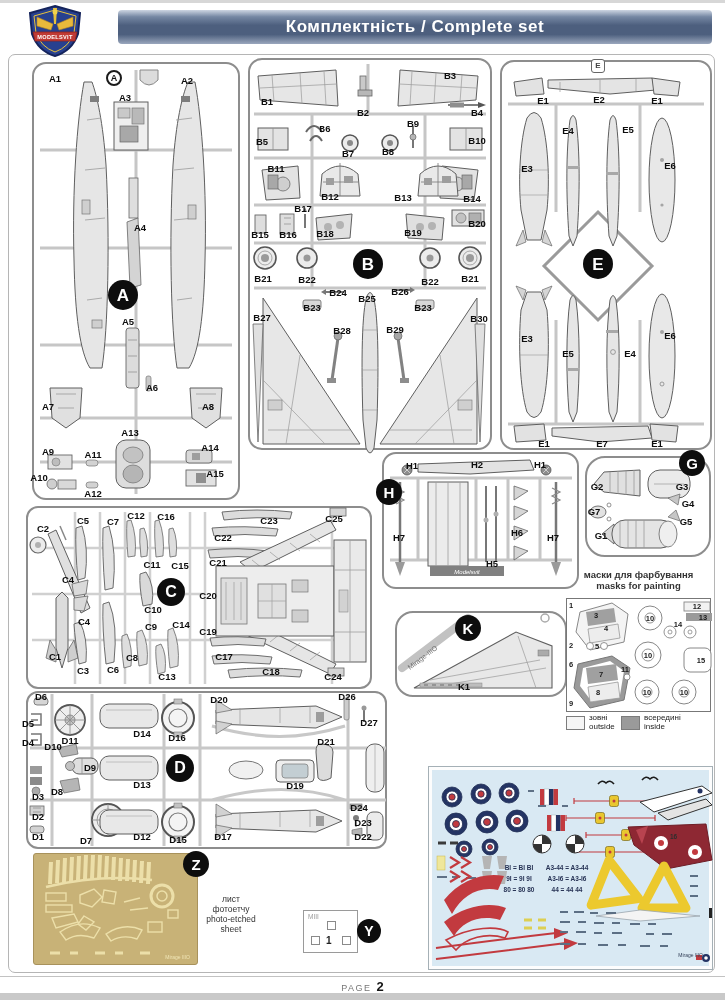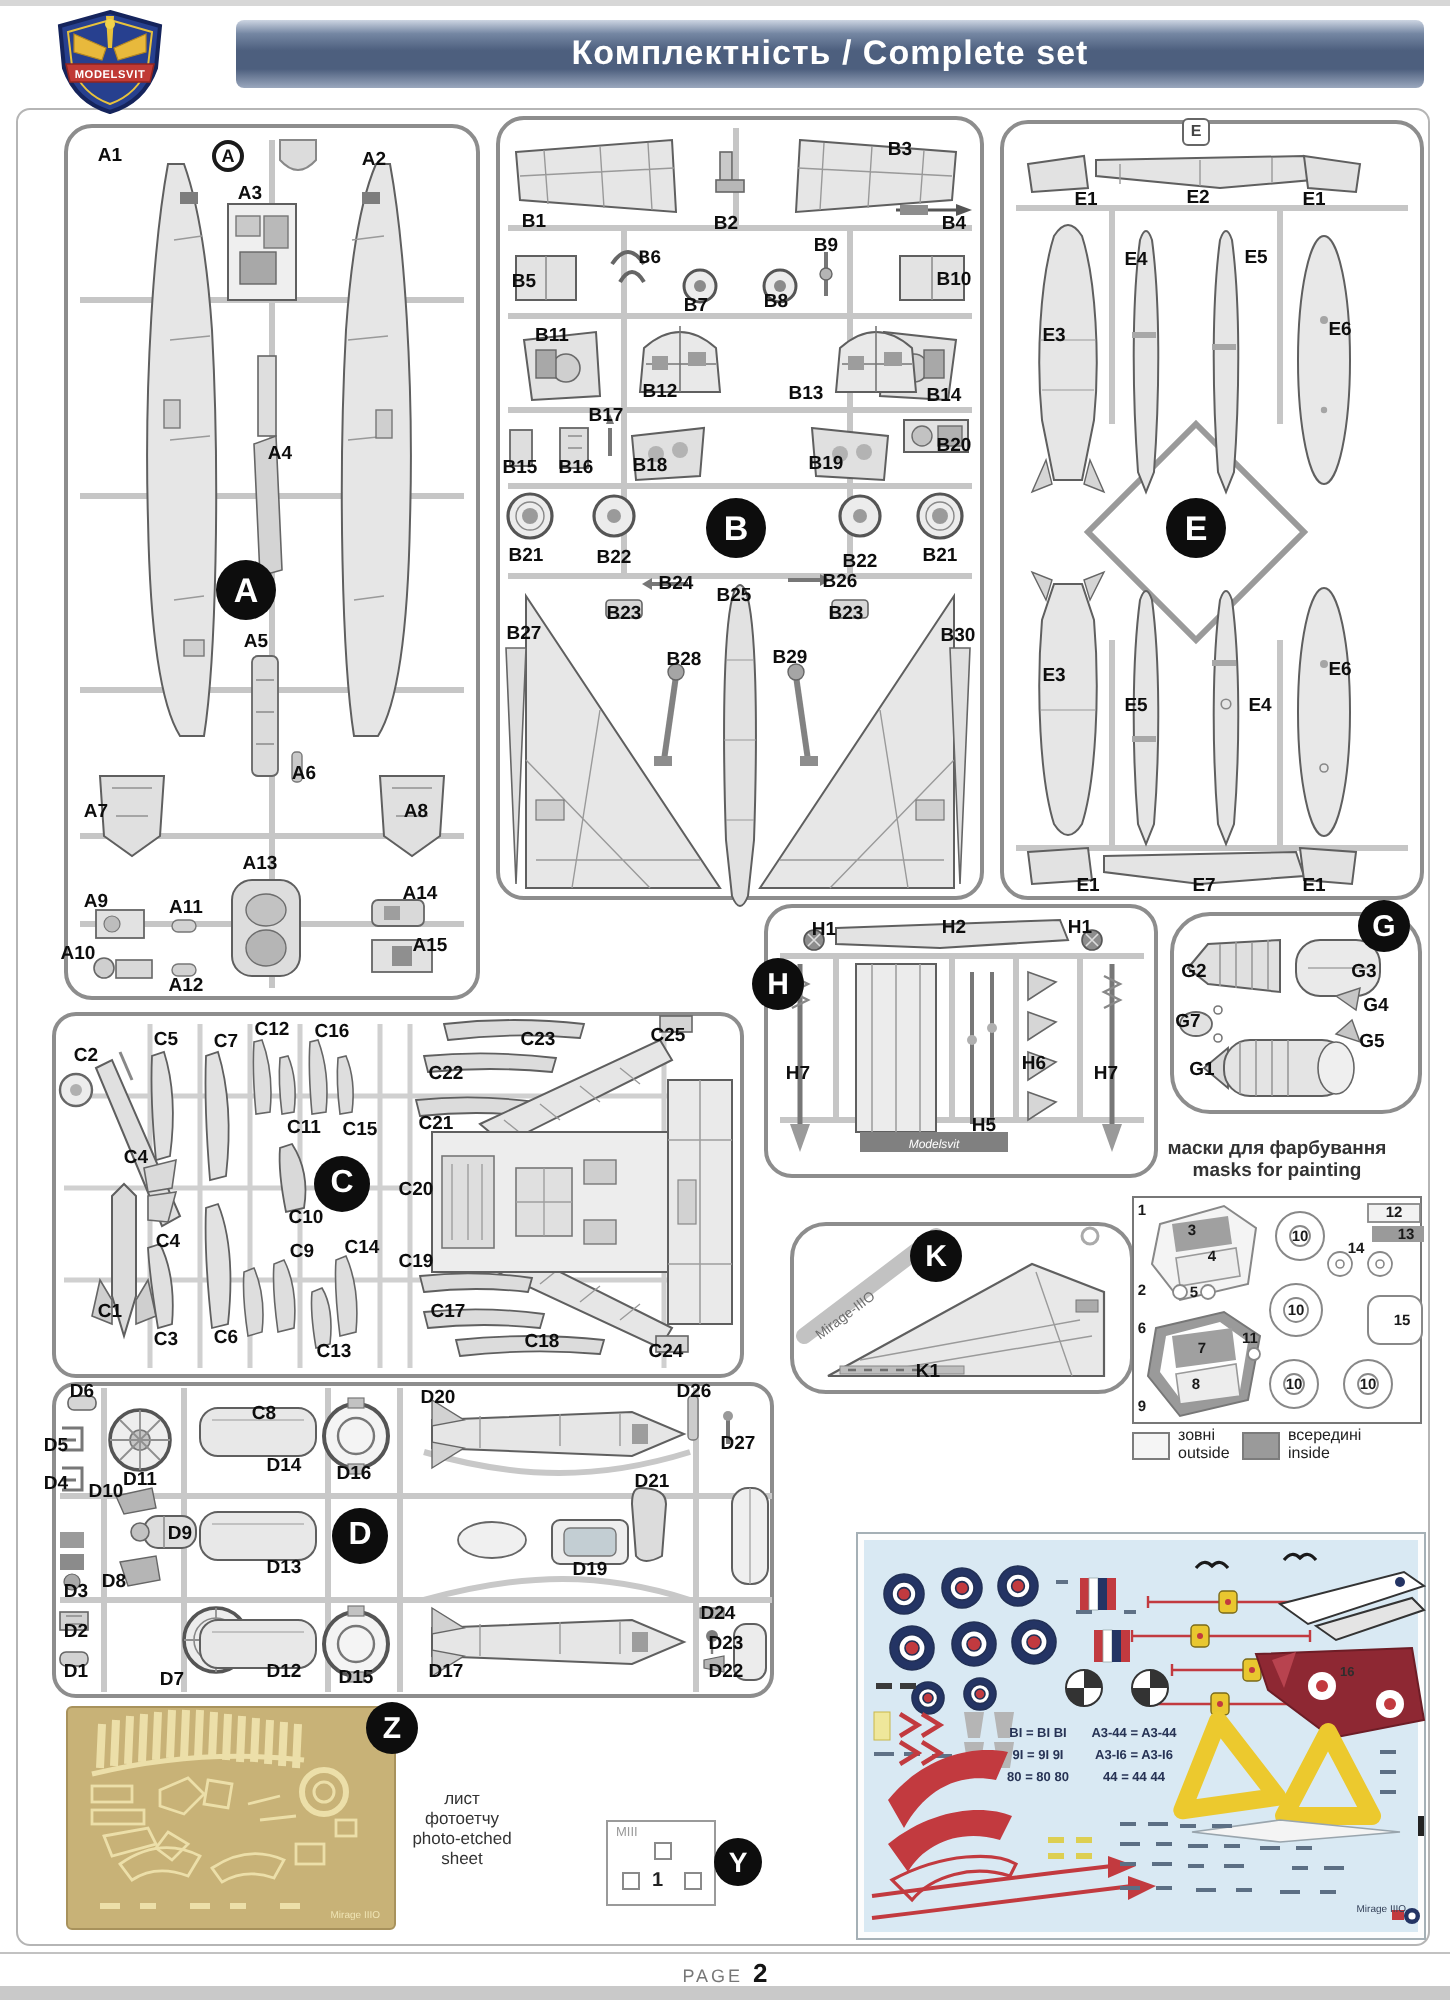--- a/index.html
+++ b/index.html
@@ -586,21 +586,21 @@
     <span class="part-label" style="left: 152px; top: 387px;">A6</span>
     <span class="part-label" style="left: 48px; top: 406px;">A7</span>
     <span class="part-label" style="left: 208px; top: 406px;">A8</span>
     <span class="part-label" style="left: 48px; top: 451px;">A9</span>
     <span class="part-label" style="left: 39px; top: 477px;">A10</span>
     <span class="part-label" style="left: 93px; top: 454px;">A11</span>
     <span class="part-label" style="left: 93px; top: 493px;">A12</span>
     <span class="part-label" style="left: 130px; top: 432px;">A13</span>
     <span class="part-label" style="left: 210px; top: 447px;">A14</span>
     <span class="part-label" style="left: 215px; top: 473px;">A15</span>
-    <span class="part-label" style="left: 267px; top: 111px; text-align: center;">B1</span>
+    <span class="part-label" style="left: 267px; top: 101px; text-align: center;">B1</span>
     <span class="part-label" style="left: 363px; top: 112px;">B2</span>
     <span class="part-label" style="left: 450px; top: 75px;">B3</span>
     <span class="part-label" style="left: 477px; top: 112px;">B4</span>
     <span class="part-label" style="left: 262px; top: 141px;">B5</span>
     <span class="part-label" style="left: 325px; top: 129px; font-family: Liberation Mono, monospace;">B6</span>
     <span class="part-label" style="left: 348px; top: 153px;">B7</span>
     <span class="part-label" style="left: 388px; top: 151px;">B8</span>
     <span class="part-label" style="left: 413px; top: 123px;">B9</span>
     <span class="part-label" style="left: 477px; top: 140px;">B10</span>
     <span class="part-label" style="left: 276px; top: 168px;">B11</span>
@@ -612,21 +612,21 @@
     <span class="part-label" style="left: 303px; top: 208px;">B17</span>
     <span class="part-label" style="left: 325px; top: 233px;">B18</span>
     <span class="part-label" style="left: 413px; top: 232px;">B19</span>
     <span class="part-label" style="left: 477px; top: 223px;">B20</span>
     <span class="part-label" style="left: 263px; top: 278px;">B21</span>
     <span class="part-label" style="left: 307px; top: 279px;">B22</span>
     <span class="part-label" style="left: 430px; top: 281px;">B22</span>
     <span class="part-label" style="left: 470px; top: 278px;">B21</span>
     <span class="part-label" style="left: 338px; top: 292px;">B24</span>
     <span class="part-label" style="left: 367px; top: 298px;">B25</span>
-    <span class="part-label" style="left: 400px; top: 291px; margin-left: 20px;">B26</span>
+    <span class="part-label" style="left: 400px; top: 291px;">B26</span>
     <span class="part-label" style="left: 312px; top: 307px;">B23</span>
     <span class="part-label" style="left: 423px; top: 307px;">B23</span>
     <span class="part-label" style="left: 262px; top: 317px;">B27</span>
     <span class="part-label" style="left: 342px; top: 330px;">B28</span>
     <span class="part-label" style="left: 395px; top: 329px;">B29</span>
     <span class="part-label" style="left: 473px; top: 318px; padding-left: 12px;">B30</span>
     <span class="part-label" style="left: 43px; top: 528px;">C2</span>
     <span class="part-label" style="left: 83px; top: 520px;">C5</span>
     <span class="part-label" style="left: 113px; top: 521px;">C7</span>
     <span class="part-label" style="left: 136px; top: 515px;">C12</span>
@@ -634,21 +634,21 @@
     <span class="part-label" style="left: 68px; top: 579px;">C4</span>
     <span class="part-label" style="left: 152px; top: 564px;">C11</span>
     <span class="part-label" style="left: 180px; top: 565px;">C15</span>
     <span class="part-label" style="left: 84px; top: 621px;">C4</span>
     <span class="part-label" style="left: 153px; top: 609px;">C10</span>
     <span class="part-label" style="left: 151px; top: 626px;">C9</span>
     <span class="part-label" style="left: 181px; top: 624px;">C14</span>
     <span class="part-label" style="left: 55px; top: 656px;">C1</span>
     <span class="part-label" style="left: 83px; top: 670px;">C3</span>
     <span class="part-label" style="left: 113px; top: 669px;">C6</span>
-    <span class="part-label" style="left: 132px; top: 707px; text-align: center;">C8</span>
+    <span class="part-label" style="left: 132px; top: 657px; text-align: center;">C8</span>
     <span class="part-label" style="left: 167px; top: 676px;">C13</span>
     <span class="part-label" style="left: 269px; top: 520px;">C23</span>
     <span class="part-label" style="left: 334px; top: 518px;">C25</span>
     <span class="part-label" style="left: 223px; top: 537px;">C22</span>
     <span class="part-label" style="left: 218px; top: 562px;">C21</span>
     <span class="part-label" style="left: 208px; top: 595px;">C20</span>
     <span class="part-label" style="left: 208px; top: 631px;">C19</span>
     <span class="part-label" style="left: 224px; top: 656px;">C17</span>
     <span class="part-label" style="left: 271px; top: 671px;">C18</span>
     <span class="part-label" style="left: 333px; top: 676px;">C24</span>

